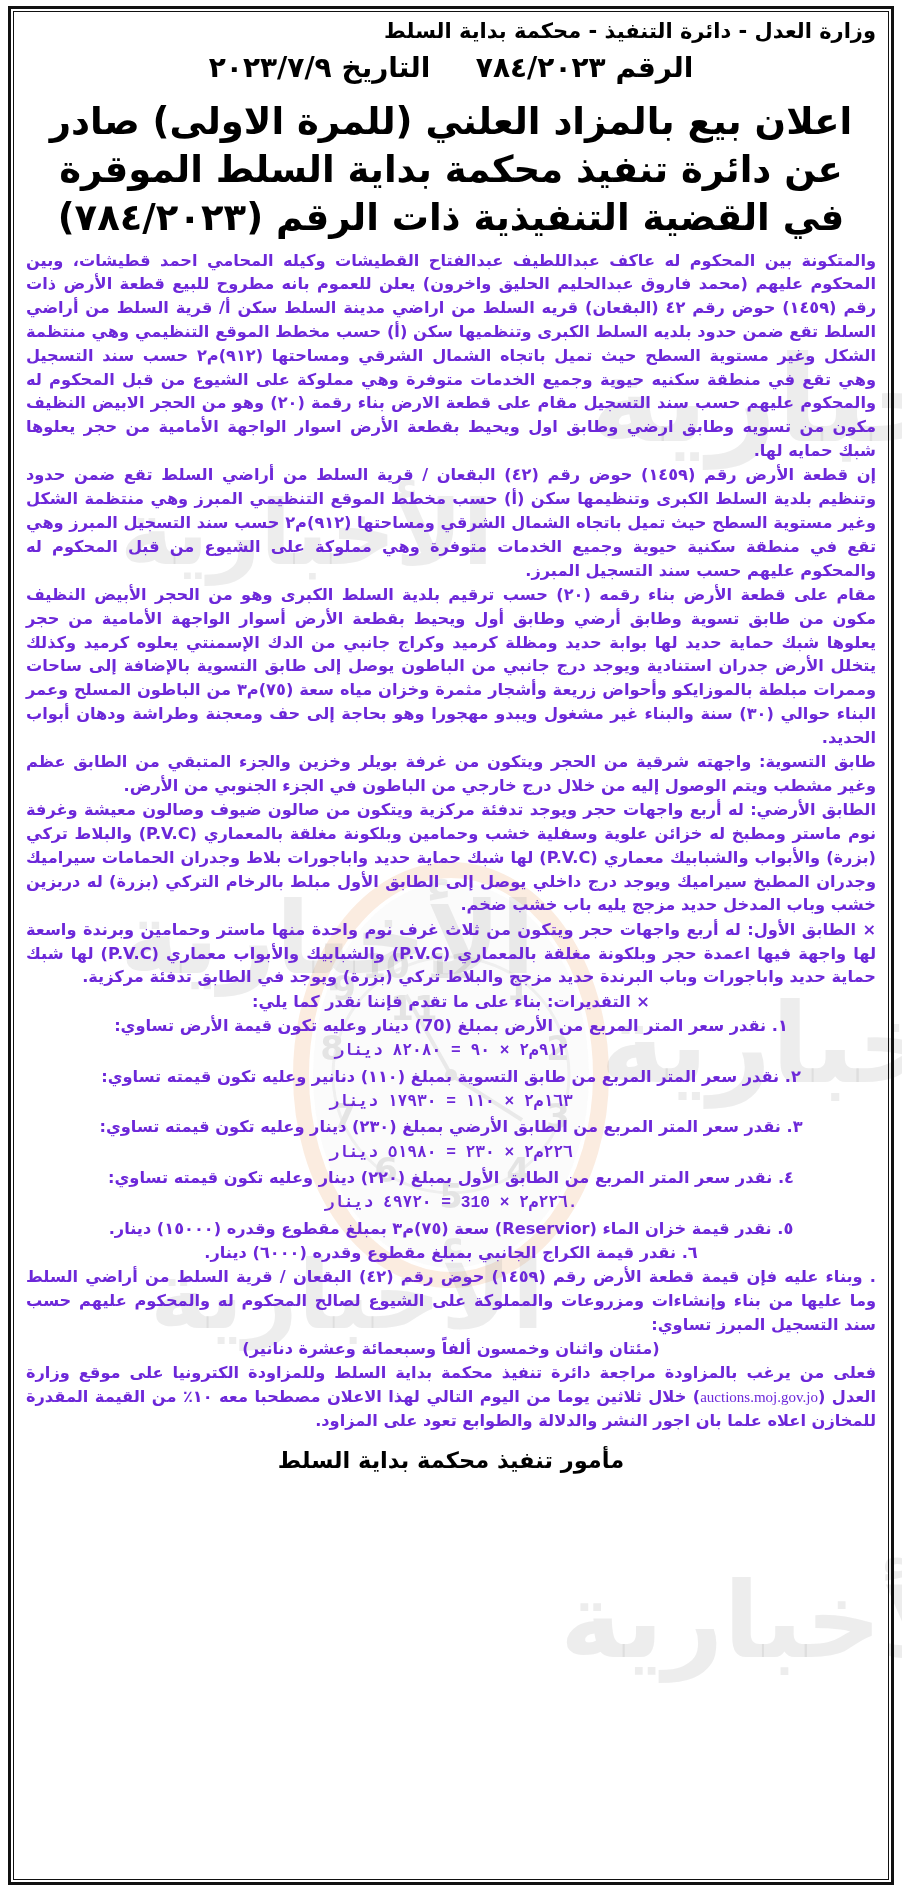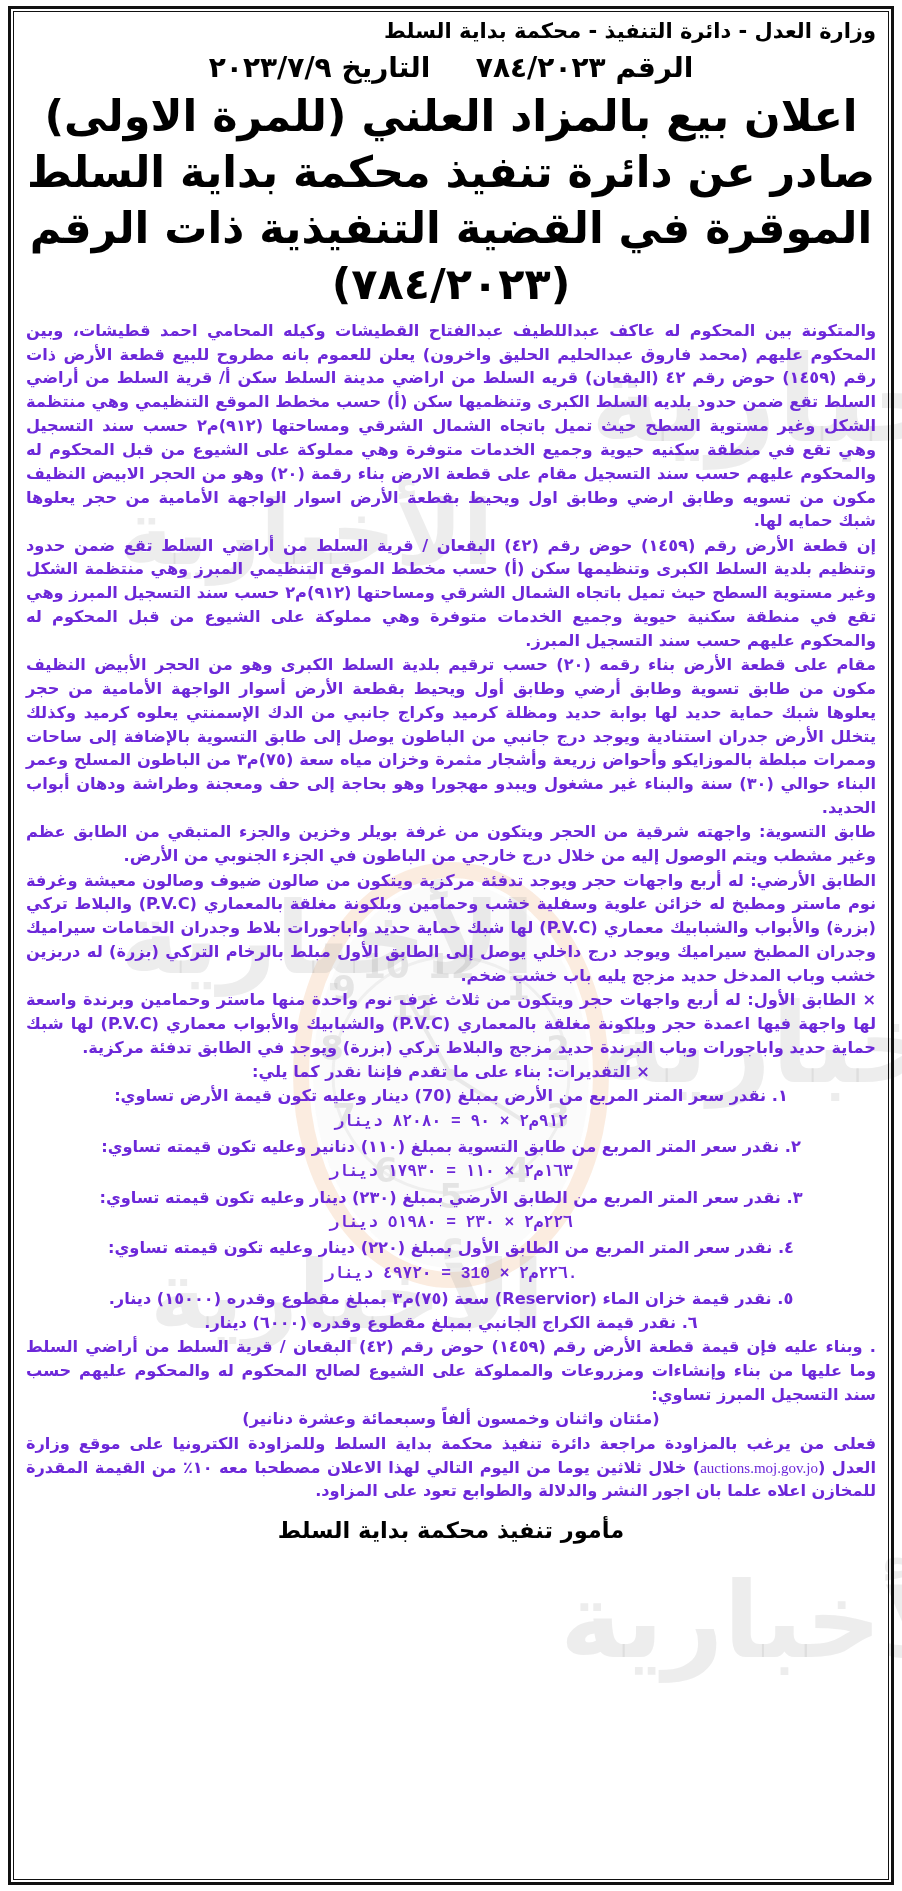--- a/index.html
+++ b/index.html
@@ -91,23 +91,23 @@
     font-weight: bold;
     font-size: 28px;
     margin-top: 6px;
     line-height: 1.25;
   }
   .hdr-meta .gap { display: inline-block; width: 26px; }
 
   .title {
     text-align: center;
     font-weight: bold;
-    font-size: 43px;
+    font-size: 37px;
     line-height: 1.30;
-    margin-top: 4px;
+    margin-top: 13px;
     margin-bottom: 6px;
     color: #000;
   }
 
   .body {
     font-size: 16.2px;
     line-height: 1.47;
     text-align: justify;
     color: #6d28d9;
     font-weight: bold;

